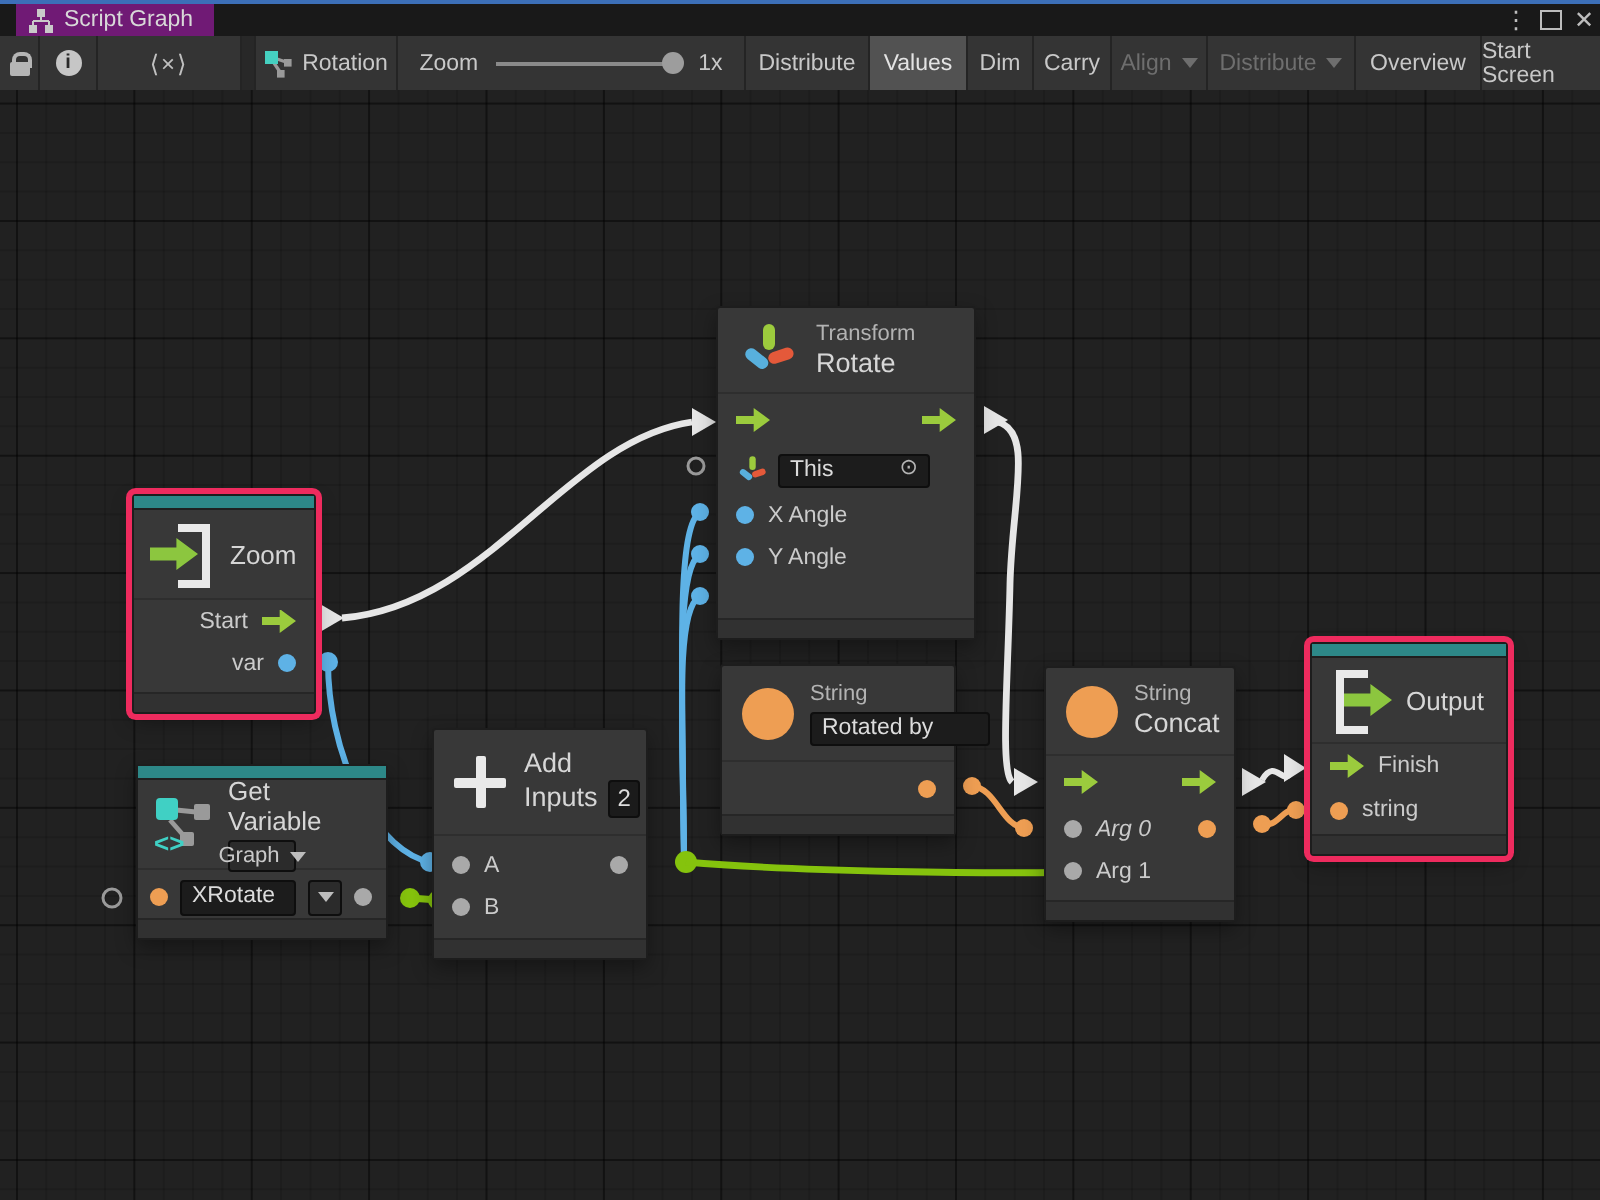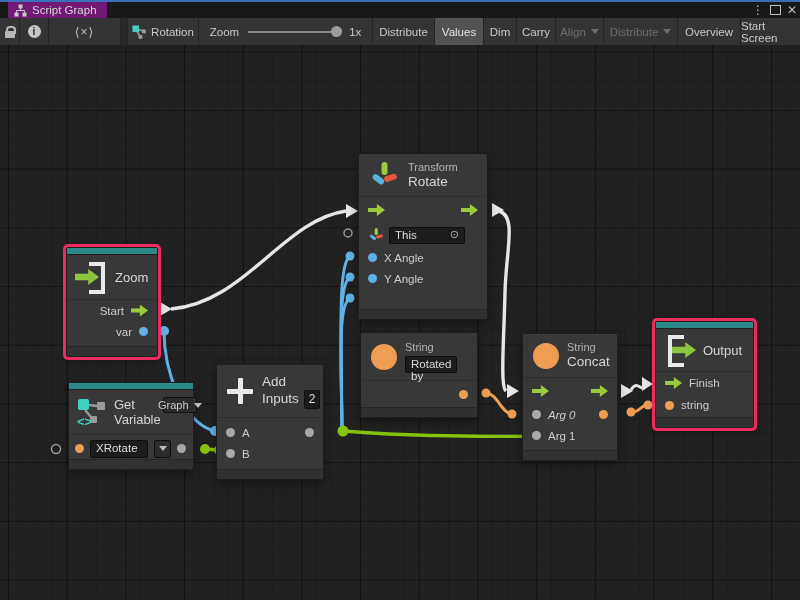--- a/index.html
+++ b/index.html
@@ -249,21 +249,21 @@
     <div class="teal"></div>
     <div class="nheader" style="height:44px;gap:7px;padding:0 8px;align-items:center;">
       <svg width="30" height="30" viewBox="0 0 30 30" style="flex:0 0 auto;">
         <line x1="11" y1="8" x2="21" y2="9" stroke="#9a9a9a" stroke-width="2.4"></line>
         <line x1="8" y1="13" x2="15" y2="21" stroke="#9a9a9a" stroke-width="2.4"></line>
         <rect x="1" y="2" width="11" height="11" rx="2" fill="#40d0c4"></rect>
         <rect x="20" y="5" width="8" height="8" rx="1" fill="#9a9a9a"></rect>
         <rect x="13" y="19" width="7" height="7" rx="1" fill="#9a9a9a"></rect>
         <text x="0" y="29" fill="#3fd0c4" font-size="13" font-weight="bold">&lt;&gt;</text>
       </svg>
-      <span style="display:flex;gap:2px;">
+      <span style="display:flex;flex-direction:column;gap:2px;">
         <span class="ntitle">Get Variable</span>
         <span class="dropbtn" style="width:34px;height:16px;gap:5px;text-align:center;">
           <span style="font-size:11px;">Graph</span>
           <span class="caret"></span>
         </span>
       </span>
     </div>
     <div class="nbody">
       <div class="prow" style="height:27px;gap:6px;padding:0 6px;">
         <span class="dot orange"></span>
@@ -347,21 +347,21 @@
       </div>
     </div>
     <div class="nfooter"></div>
   </div>
 
   <div class="node" style="left:360px;top:332px;width:118px;height:86px;">
     <div class="nheader" style="height:47px;gap:8px;">
       <span class="bigdot"></span>
       <span style="display:flex;flex-direction:column;gap:2px;">
         <span class="nsub">String</span>
-        <span class="field" style="width:52px;height:17px;">
+        <span class="field" style="width:90px;height:17px;">
           <span>Rotated by</span>
         </span>
       </span>
     </div>
     <div class="nbody">
       <div class="prow right" style="height:26px;">
         <span class="dot orange"></span>
       </div>
     </div>
     <div class="nfooter"></div>

